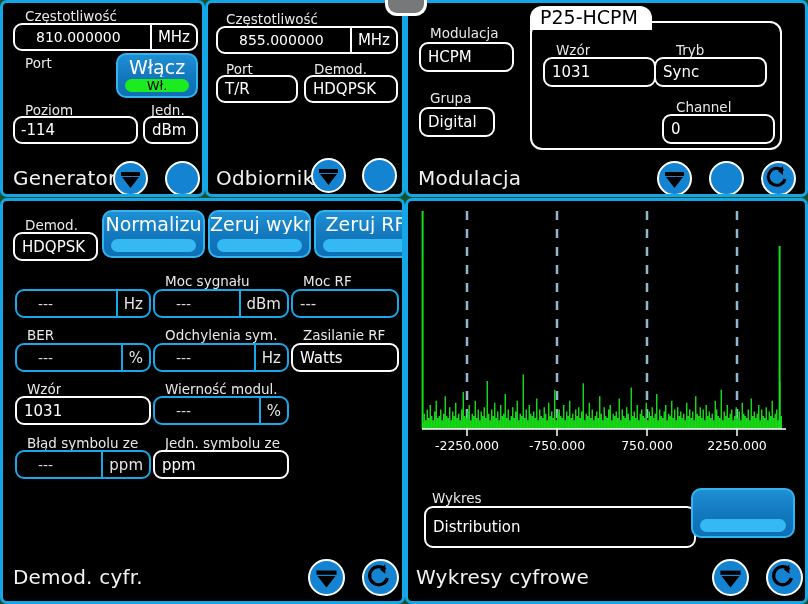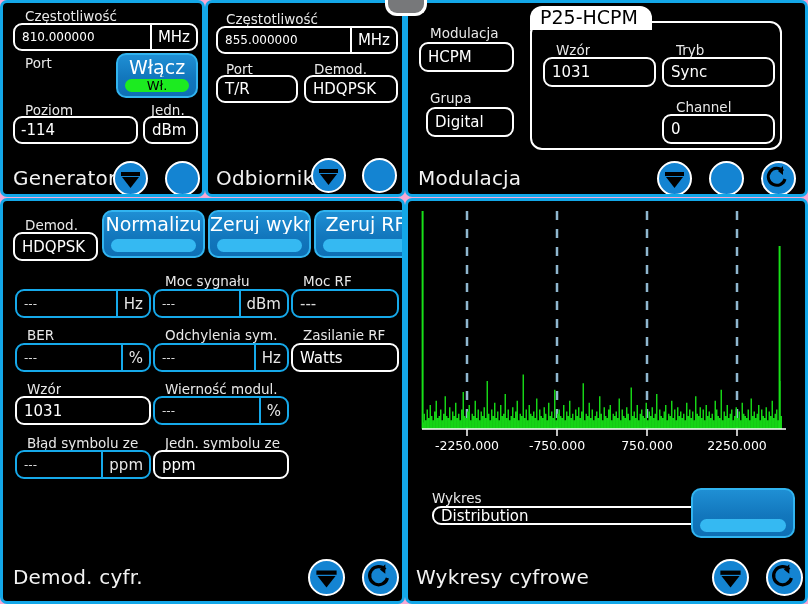--- a/index.html
+++ b/index.html
@@ -5,21 +5,21 @@
   html, body {
     margin: 0; padding: 0;
     background: #000;
     width: 808px; height: 604px;
     overflow: hidden;
     font-family: "DejaVu Sans", sans-serif;
   }
   #root {
     position: relative;
     width: 808px; height: 604px;
-    background: #f9a8d4;
+    background: #14532d;
   }
 
   
   .panel {
     position: absolute;
     background: #000;
     border: 3px solid #13A7E8;
     border-radius: 7px;
     box-sizing: border-box;
     overflow: hidden;
@@ -67,22 +67,22 @@
     border-radius: 9px;
     background: #000;
     display: flex;
     align-items: stretch;
     overflow: hidden;
   }
   .combo.ro { border-color: #16A9EA; }
   .combo .val {
     flex: 1 1 auto;
     display: flex; align-items: center;
-    padding-left: 7px;
-    color: #ffffff; font-size: 12px;
+    padding-left: 21px;
+    color: #ffffff; font-size: 14px;
     white-space: nowrap; overflow: hidden;
   }
   .combo.ro .val { color: #d8d8d8; }
   .combo .unit {
     flex: 0 0 auto;
     display: flex; align-items: center; justify-content: center;
     border-left: 2px solid #ffffff;
     color: #ffffff; font-size: 15px;
     padding: 0 6px;
     white-space: nowrap;
@@ -241,30 +241,30 @@
     </svg>
   </div>
   <div class="circ" style="left:362px; top:158px; width:35px; height:35px;"></div>
 
   <div class="panel" style="left:405px; top:0px; width:403px; height:197px;">
 
     <div class="fieldlabel" style="left:22px; top:22px;">Modulacja</div>
     <div class="box" style="left:11px; top:39px; width:95px; height:30px;">HCPM</div>
 
     <div class="fieldlabel" style="left:22px; top:87px;">Grupa</div>
-    <div class="box" style="left:18px; top:104px; width:88px; height:30px;">Digital</div>
+    <div class="box" style="left:11px; top:104px; width:76px; height:30px;">Digital</div>
 
     <div class="groupbox" style="left:122px; top:18px; width:252px; height:129px;"></div>
     <div class="group-tab" style="left:122px; top:3px; height:24px; line-height:21px;">P25-HCPM</div>
 
     <div class="fieldlabel" style="left:148px; top:39px;">Wzór</div>
     <div class="box" style="left:135px; top:54px; width:113px; height:30px;">1031</div>
 
     <div class="fieldlabel" style="left:268px; top:39px;">Tryb</div>
-    <div class="box" style="left:254px; top:54px; width:113px; height:30px;">Sync</div>
+    <div class="box" style="left:246px; top:54px; width:113px; height:30px;">Sync</div>
 
     <div class="fieldlabel" style="left:268px; top:96px;">Channel</div>
     <div class="box" style="left:254px; top:111px; width:113px; height:30px;">0</div>
 
     <div class="panel-title" style="left:10px; top:163px;">Modulacja</div>
 
     <div class="circ" style="left:249px; top:158px; width:35px; height:35px;">
       <svg width="31" height="31" viewBox="0 0 31 31">
         <path d="M6 11 H25" stroke="#000" stroke-width="4" fill="none"></path>
         <path d="M15.5 25 L7 14 L24 14 Z" fill="#000"></path>
@@ -383,21 +383,21 @@
         </svg>
       <div id="tick-labels">
           <div class="tick-label" style="left: 53px; top: 231px;">-2250.000</div>
           <div class="tick-label" style="left: 143px; top: 231px;">-750.000</div>
           <div class="tick-label" style="left: 233px; top: 231px;">750.000</div>
           <div class="tick-label" style="left: 323px; top: 231px;">2250.000</div>
         </div>
     </div>
 
     <div class="fieldlabel" style="left:24px; top:289px;">Wykres</div>
-    <div class="box" style="left:24px; top:305px; width:272px; height:19px;text-align:right;">Distribution</div>
+    <div class="box" style="left:16px; top:305px; width:272px; height:42px;text-align:right;">Distribution</div>
 
     <div class="btn" style="left:283px; top:287px; width:104px; height:50px;">
       <span class="pill"></span>
     </div>
 
     <div class="panel-title" style="left:8px; top:364px;">Wykresy cyfrowe</div>
 
     <div class="circ" style="left:304px; top:358px; width:37px; height:37px;">
       <svg width="33" height="33" viewBox="0 0 31 31">
         <path d="M6 11 H25" stroke="#000" stroke-width="4" fill="none"></path>

